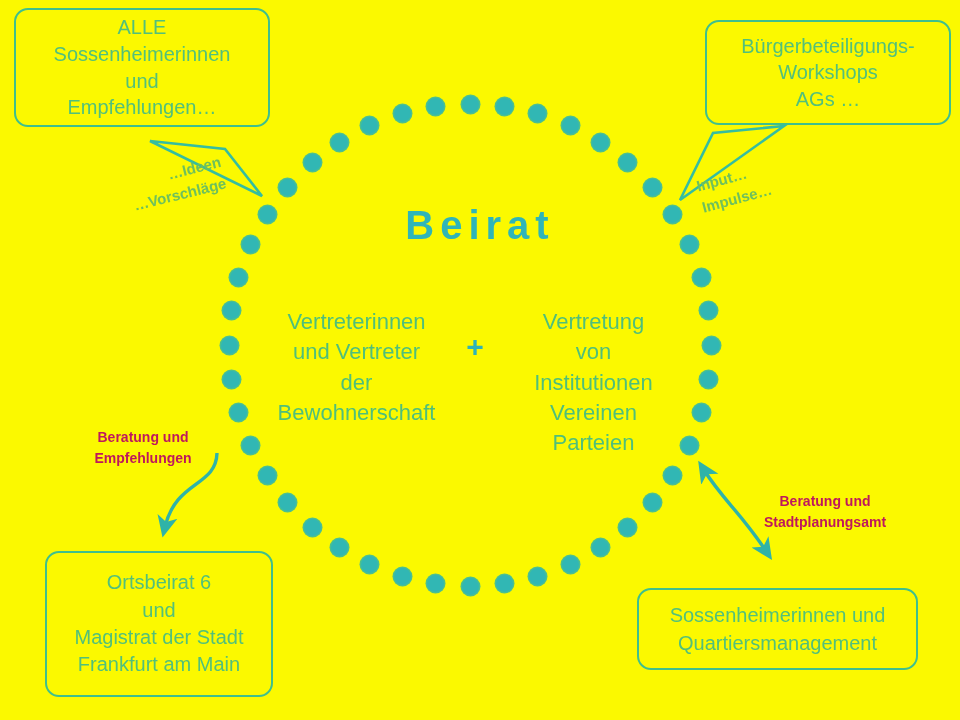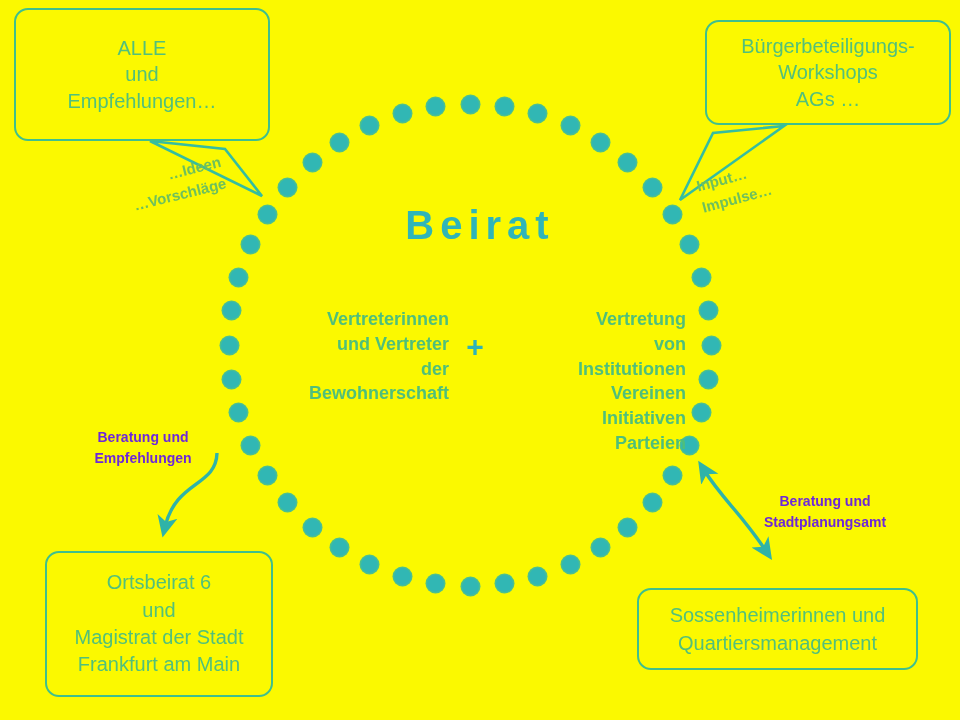--- a/index.html
+++ b/index.html
@@ -51,25 +51,24 @@
     position: absolute;
     left: 240px;
     top: 307px;
     width: 470px;
     display: flex;
     align-items: flex-start;
     justify-content: center;
   }
   .center-col {
     width: 185px;
-    text-align: right;
-    font-size: 18px;
+    text-align: center;
+    font-size: 22px;
     line-height: 1.38;
     color: #4fbf7a;
-    font-weight: bold;
   }
   .center-col .line { display: block; }
   #plus-sign {
     width: 52px;
     text-align: center;
     font-size: 30px;
     font-weight: bold;
     color: #2fb3b8;
     line-height: 1.2;
     padding-top: 22px;
@@ -95,21 +94,21 @@
     text-align: center;
     display: flex;
     align-items: center;
     justify-content: center;
   }
   .box .inner { width: 100%; }
   .box .line { display: block; }
 
   #bubble-top-left {
     left: 14px; top: 8px;
-    width: 256px; height: 133px;
+    width: 256px; height: 119px;
     font-size: 20px;
     line-height: 1.33;
   }
   #bubble-top-right {
     left: 705px; top: 20px;
     width: 246px; height: 105px;
     font-size: 20px;
     line-height: 1.33;
   }
   #box-bottom-left {
@@ -155,21 +154,21 @@
     transform-origin: left top;
     text-align: left;
   }
   #label-input .line { display: block; }
 
   
   .side-label {
     position: absolute;
     font-size: 14px;
     font-weight: bold;
-    color: #6d28d9;
+    color: #be185d;
     line-height: 1.5;
     white-space: nowrap;
   }
   #label-beratung-empfehlungen {
     left: 82px; top: 427px;
     text-align: center;
     width: 122px;
   }
   #label-beratung-projekt {
     left: 750px; top: 491px;
@@ -257,29 +256,29 @@
       <span class="line">und Vertreter</span>
       <span class="line">der</span>
       <span class="line">Bewohnerschaft</span>
     </div>
     <div id="plus-sign">+</div>
     <div class="center-col">
       <span class="line">Vertretung</span>
       <span class="line">von</span>
       <span class="line">Institutionen</span>
       <span class="line">Vereinen</span>
-      <span class="line">Initiativen</span>
       <span class="line">Parteien</span>
     </div>
   </div>
 
 
   <div class="box" id="bubble-top-left">
     <div class="inner">
       <span class="line">ALLE</span>
+      <span class="line">Sossenheimerinnen</span>
       <span class="line">und</span>
       <span class="line">Empfehlungen…</span>
     </div>
   </div>
 
   <div class="box" id="bubble-top-right">
     <div class="inner">
       <span class="line">Bürgerbeteiligungs-</span>
       <span class="line">Workshops</span>
       <span class="line">AGs …</span>

